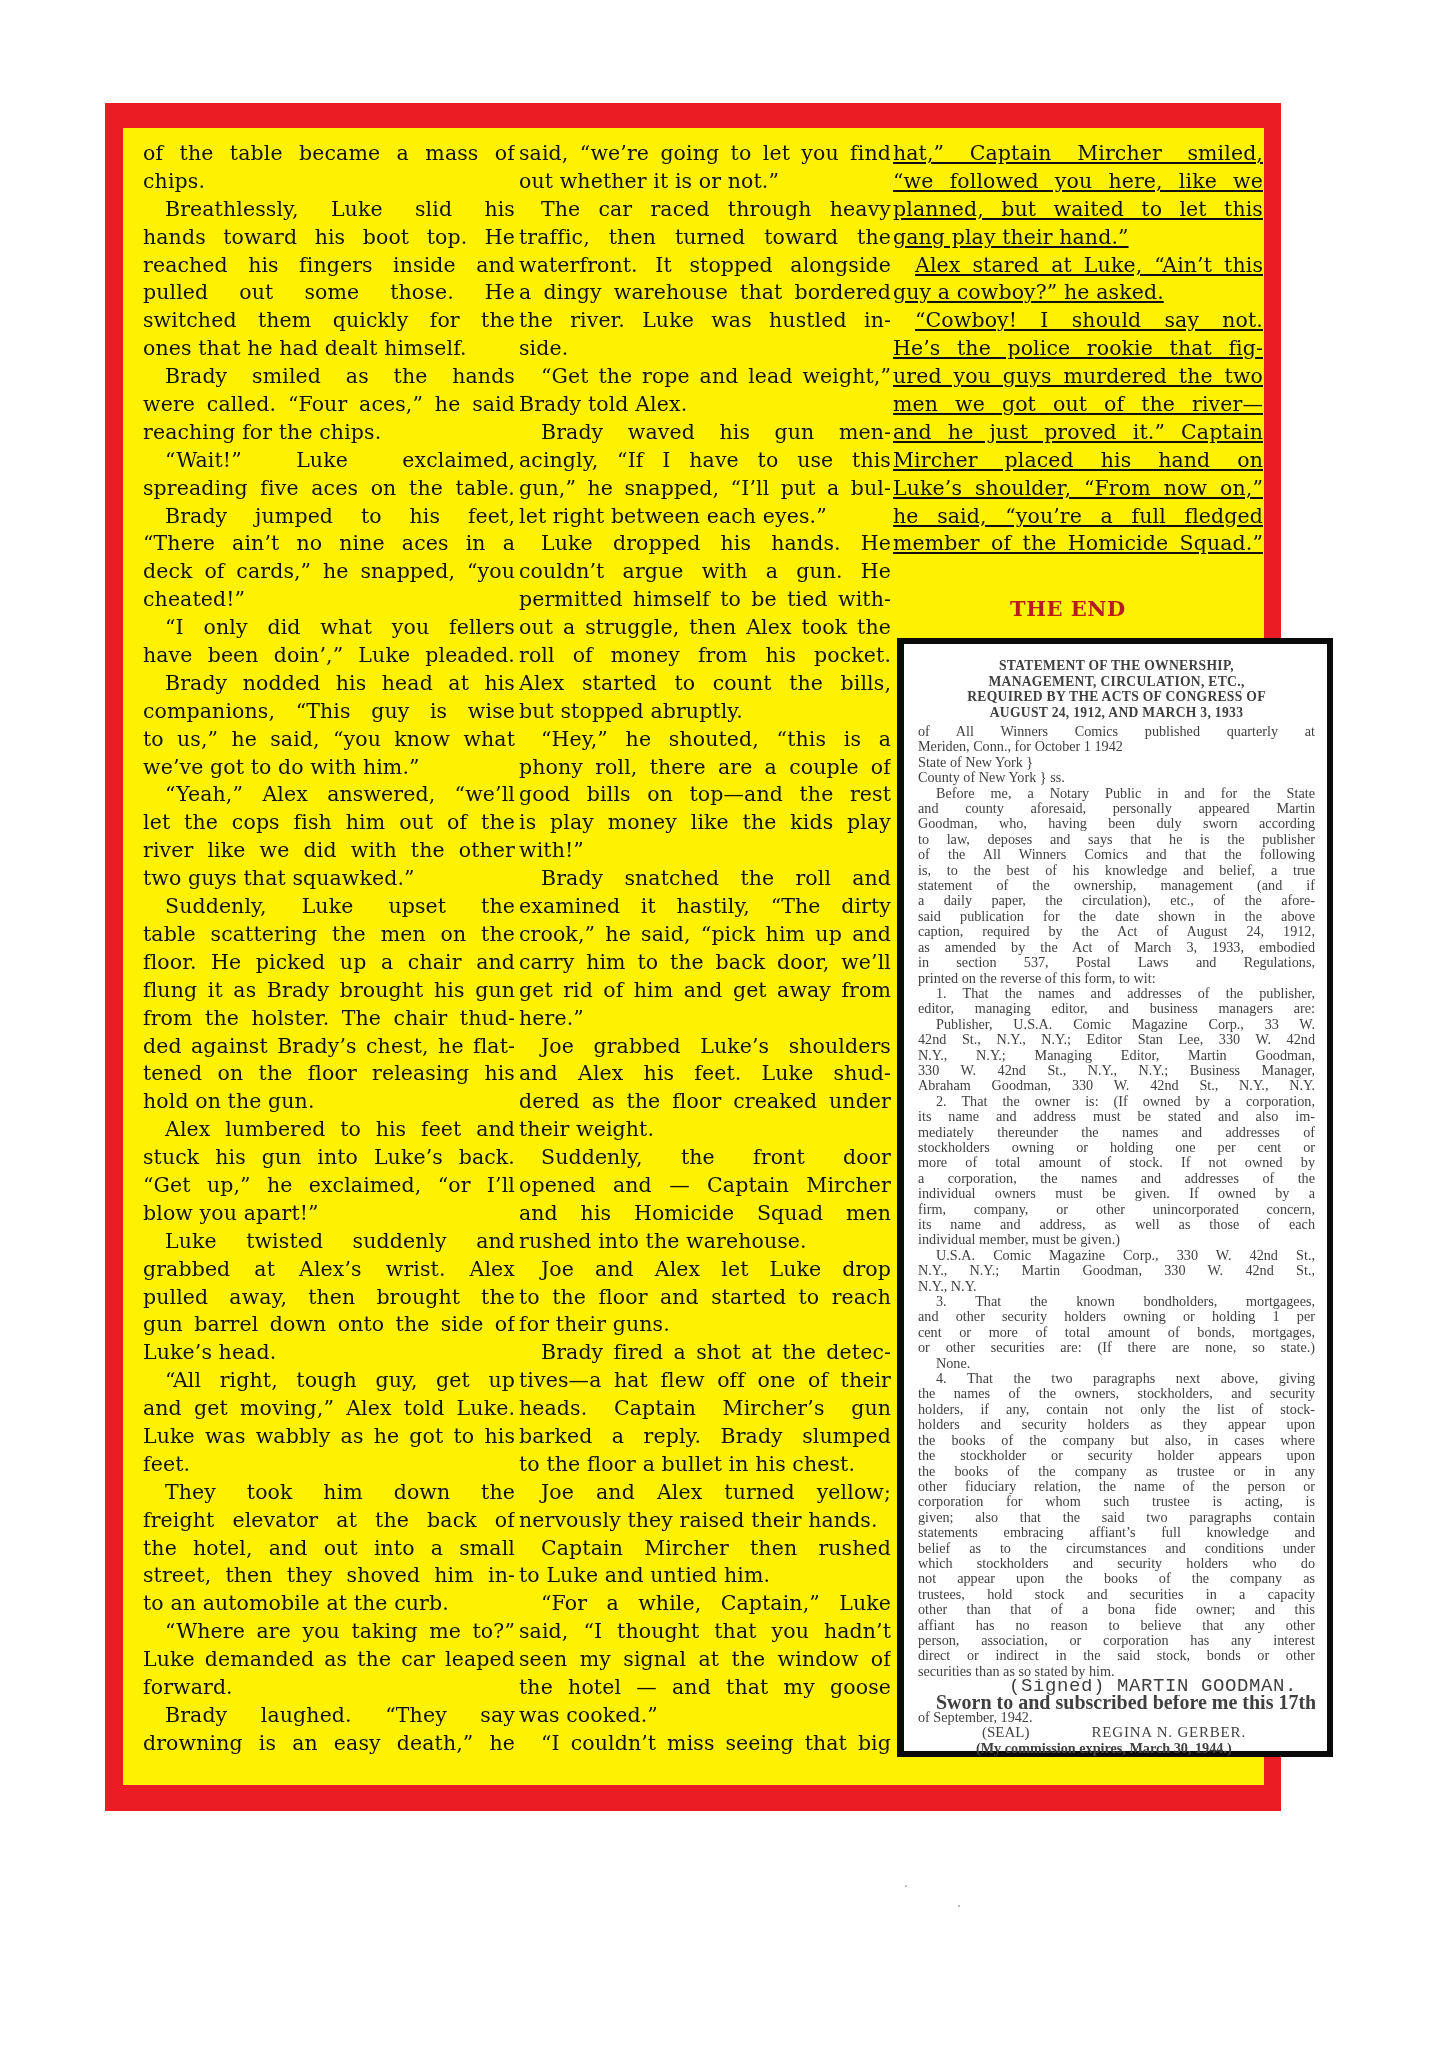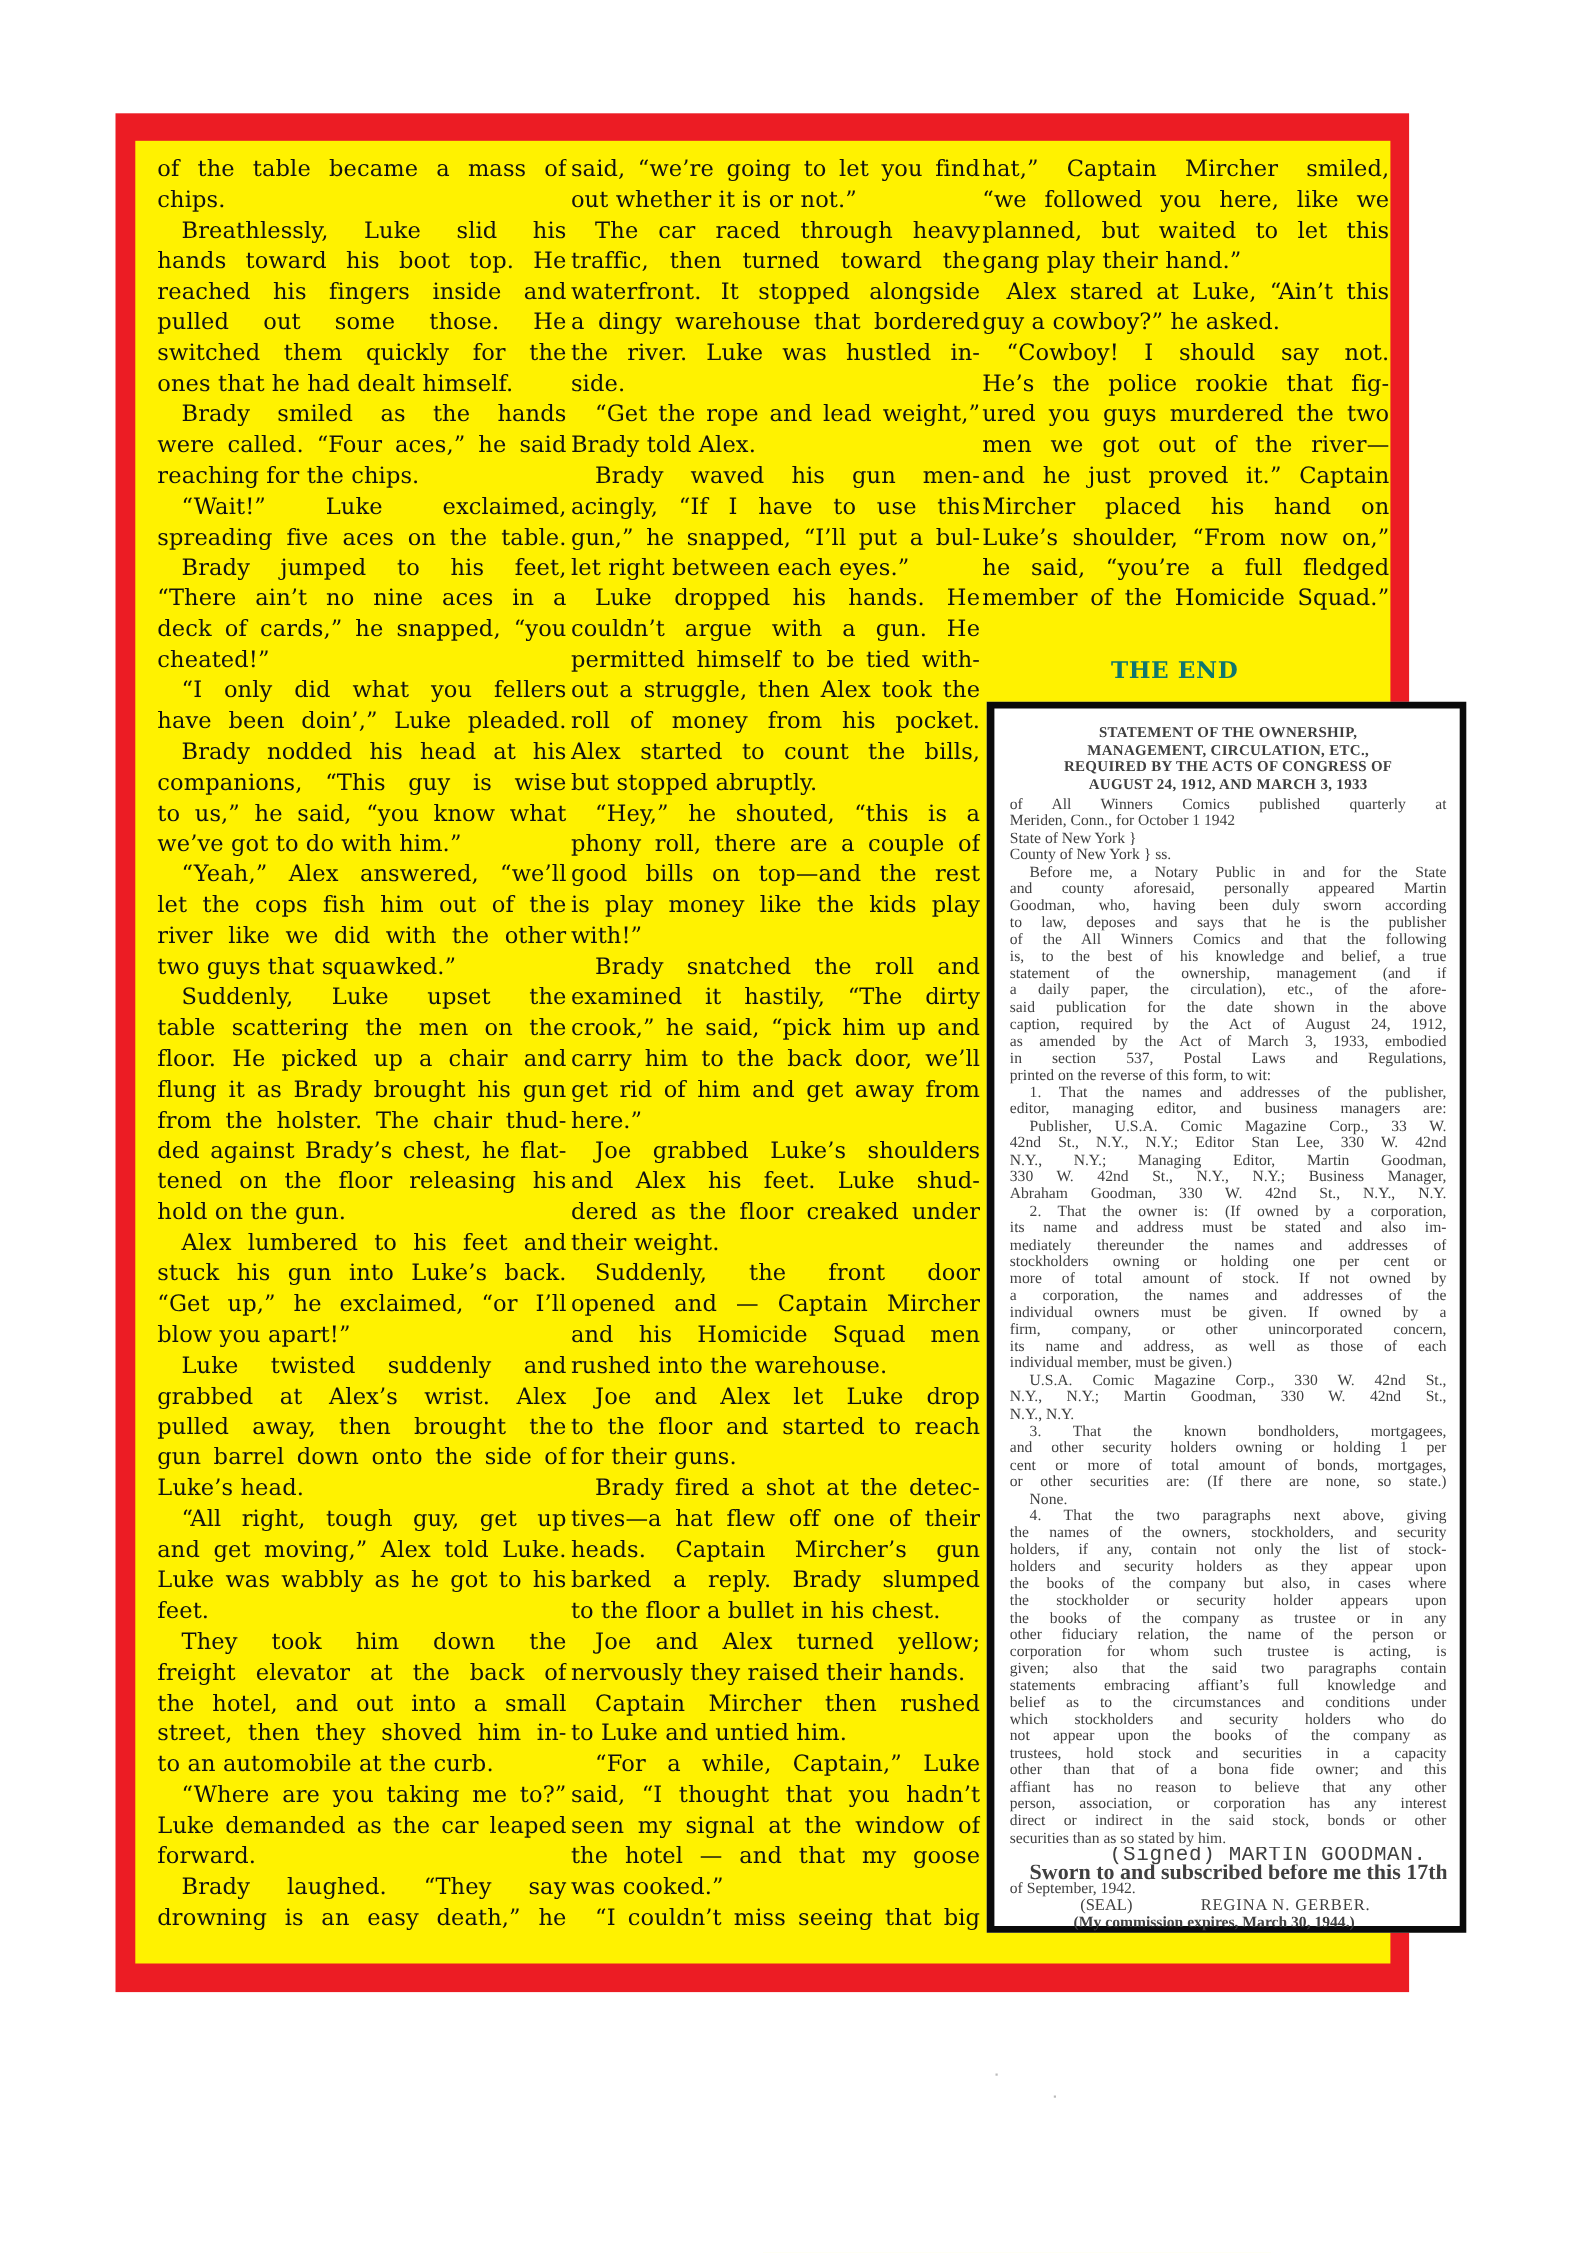--- a/index.html
+++ b/index.html
@@ -2,25 +2,25 @@
 <html><head>
 <meta charset="utf-8">
 <style>
   html, body { margin:0; padding:0; background:#ffffff; }
   body { width:1434px; height:2048px; position:relative; overflow:hidden; }
   .red-frame { position:absolute; left:105px; top:103px; width:1176px; height:1708px; background:#ec1c24; }
   .yellow-panel { position:absolute; left:123px; top:128px; width:1141px; height:1657px; background:#fff200; }
   .col { position:absolute; top:140px; width:372px; font-family:"DejaVu Serif", serif; font-size:20.5px; color:#111; letter-spacing:0.1px; }
   .col1 { left:143px; }
   .col2 { left:519px; }
-  .col3 { left:893px; width:370px; }
+  .col3 { left:893px; width:370px;text-decoration:underline; }
   .ln { height:27.9px; line-height:27.9px; white-space:nowrap; text-align:justify; text-align-last:justify; overflow:hidden; }
   .ln.last { text-align-last:left; }
   .ln.ind { padding-left:22px; }
-  .the-end { position:absolute; left:1010px; top:596px; font-family:"DejaVu Serif", serif; font-weight:bold; font-size:21px; color:#0f766e; letter-spacing:0.5px; }
+  .the-end { position:absolute; left:1010px; top:596px; font-family:"DejaVu Serif", serif; font-weight:bold; font-size:21px; color:#b91c1c; letter-spacing:0.5px; }
   .statement-box { position:absolute; left:897px; top:638px; width:436px; height:1119px; box-sizing:border-box; border:6px solid #0a0a0a; border-left-width:7px; background:#ffffff; padding:14px 12px 0 14px; font-family:"Liberation Serif", serif; color:#404040; }
   .stmt-head { text-align:center; font-weight:bold; font-size:13.6px; line-height:15.5px; letter-spacing:0.3px; }
   .stmt-line { font-size:14.2px; line-height:15.4px; white-space:nowrap; text-align:justify; text-align-last:justify; overflow:hidden; }
   .stmt-line.last { text-align-last:left; }
   .stmt-line.ind { padding-left:18px; }
   .stmt-line.b { font-weight:bold; }
   .scan-dot { position:absolute; width:2px; height:2px; background:#bbb; }
 </style>
 </head>
 <body>

